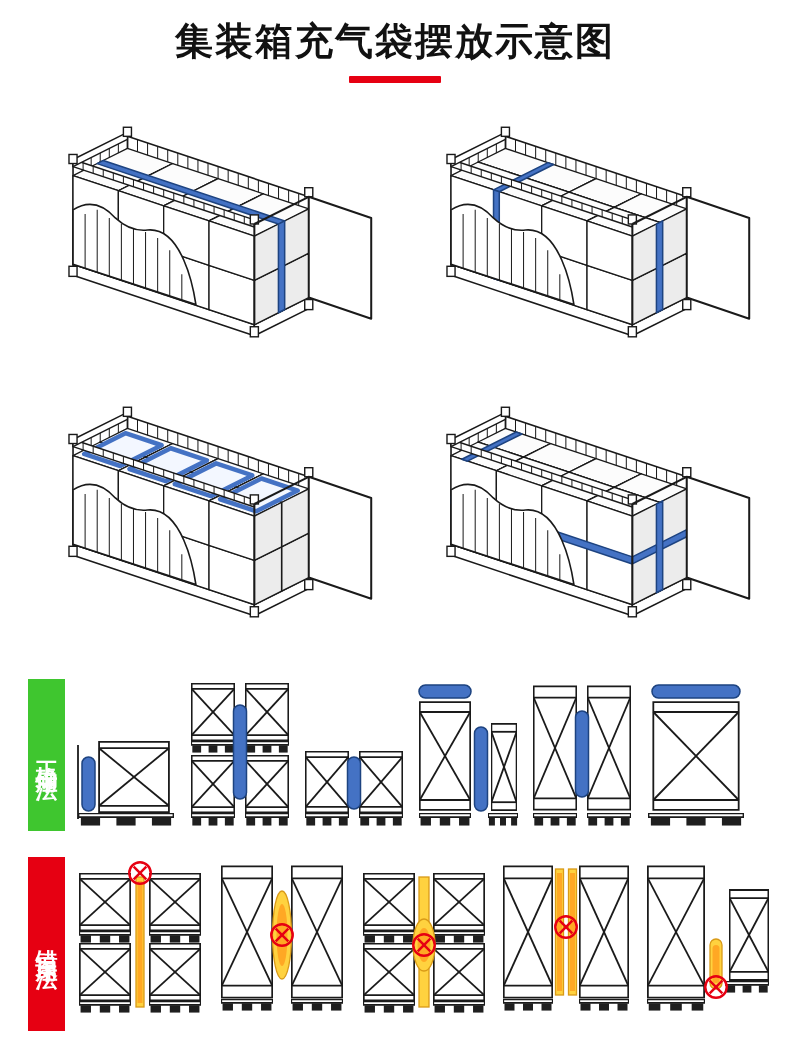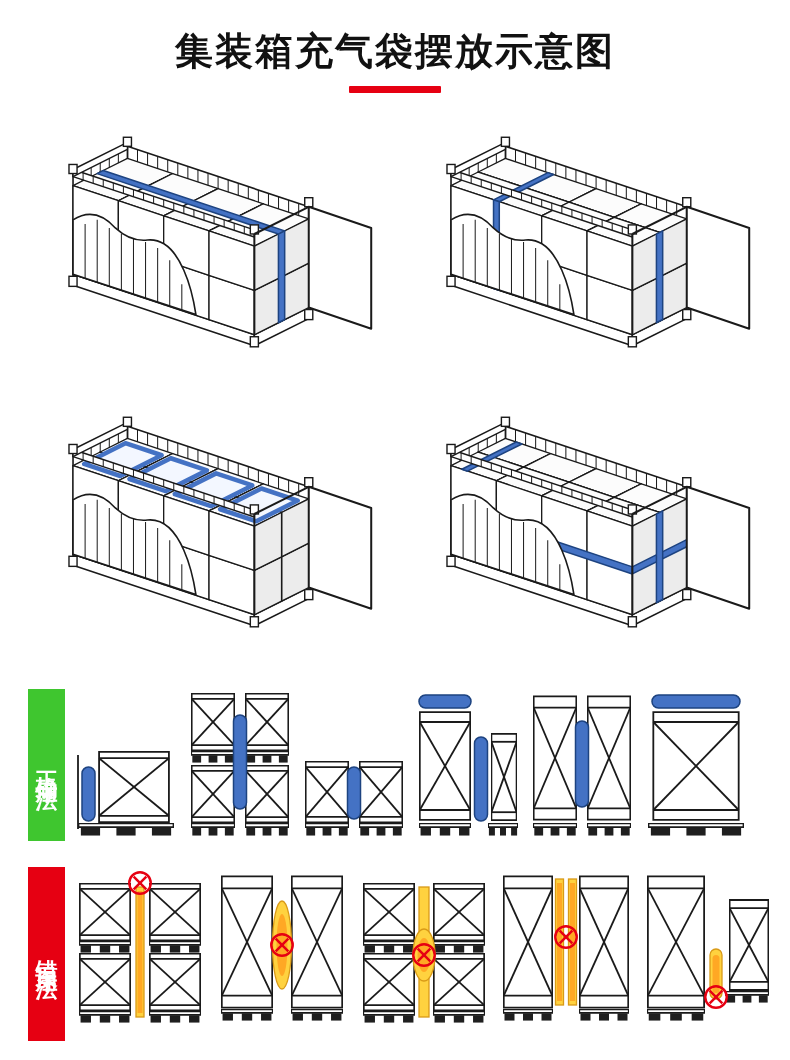--- a/index.html
+++ b/index.html
@@ -11,21 +11,21 @@
     --ink:#1a1a1a;
   }
   *{box-sizing:border-box}
   html,body{margin:0;padding:0}
   body{
     width:790px;height:1060px;background:#ffffff;
     font-family:"Liberation Sans","DejaVu Sans",sans-serif;
     overflow:hidden;color:#111;
   }
   .page{position:relative;width:790px;height:1060px}
-  header{ text-align:center; padding-top:16px;margin-top:10px; }
+  header{ text-align:center; padding-top:16px; }
   h1{
     margin:0;font-size:38px;font-weight:900;letter-spacing:2px;color:#111;
   }
   .title-underline{
     width:92px;height:7px;background:var(--red);
     margin:9px auto 0;border-radius:1px;
   }
   .containers-grid{
     display:grid;grid-template-columns:repeat(2,1fr);
     width:756px;margin:8px auto 0;row-gap:8px;justify-items:center;

